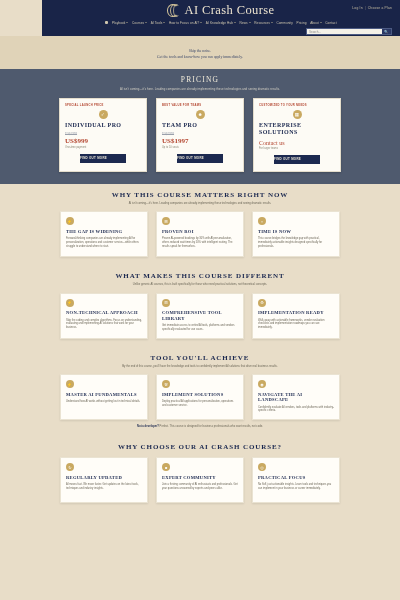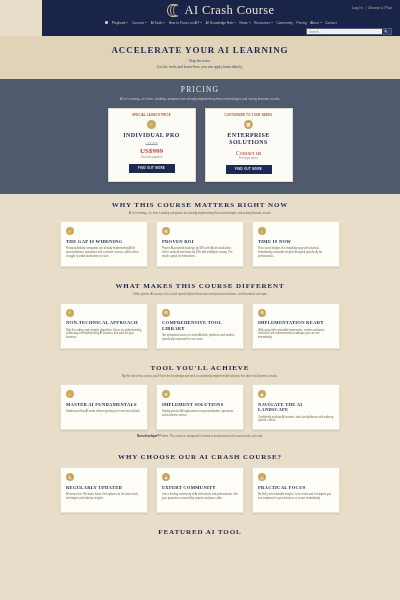--- a/index.html
+++ b/index.html
@@ -164,21 +164,21 @@
   .price-cards {
     display: flex;
     justify-content: center;
     gap: 9px;
     margin-top: 7px;
   }
   .pcard {
     background: #fdfbf5;
     width: 88px;
     padding: 5px 5px 7px;
-    text-align: center;
+    text-align: left;
     border: 1px solid #e4ddcc;
     box-shadow: 0 1px 2px rgba(0,0,0,.18);
   }
   .pcard .tag {
     color: #b3452f;
     font-size: 2.7px;
     letter-spacing: .3px;
     font-weight: 700;
   }
   .pcard .ico {
@@ -372,40 +372,48 @@
 
     <div class="searchrow">
       <div class="searchbox">
         <div class="field">Search...</div>
         <div class="searchbtn">🔍</div>
       </div>
     </div>
   </div>
 
   <div class="hero">
-    <h1>ACCELERATE YOUR AI LEARNING</h1>
     <div class="sub1">Skip the noise.</div>
     <div class="sub2">Get the tools and know-how you can apply immediately.</div>
   </div>
 
   <div class="pricing">
     <h2>PRICING</h2>
     <div class="psub">AI isn't coming—it's here. Leading companies are already implementing these technologies and seeing dramatic results.</div>
     <div class="price-cards">
 
       <div class="pcard">
         <div class="tag">SPECIAL LAUNCH PRICE</div>
         <div class="ico">✓</div>
         <h3>INDIVIDUAL PRO</h3>
         <div class="was">US$1999</div>
         <div class="now">US$999</div>
         <div class="note">One-time payment</div>
         <div class="cta">FIND OUT MORE</div>
       </div>
 
+      <div class="pcard">
+        <div class="tag">BEST VALUE FOR TEAMS</div>
+        <div class="ico">☻</div>
+        <h3>TEAM PRO</h3>
+        <div class="was">US$3999</div>
+        <div class="now">US$1997</div>
+        <div class="note">Up to 10 seats</div>
+        <div class="cta">FIND OUT MORE</div>
+      </div>
 
       <div class="pcard">
         <div class="tag">CUSTOMIZED TO YOUR NEEDS</div>
         <div class="ico">▦</div>
         <h3>ENTERPRISE SOLUTIONS</h3>
         <div class="contact">Contact us</div>
         <div class="note">For larger teams</div>
         <div class="cta">FIND OUT MORE</div>
       </div>
 
@@ -495,17 +503,14 @@
         <p>Join a thriving community of AI enthusiasts and professionals. Get your questions answered by experts and peers alike.</p>
       </div>
       <div class="fcard">
         <div class="ico">◎</div>
         <h4>PRACTICAL FOCUS</h4>
         <p>No fluff, just actionable insights. Learn tools and techniques you can implement in your business or career immediately.</p>
       </div>
     </div>
   </div>
 
-  <div class="featured">
-    <h2>FEATURED AI TOOL</h2>
-  </div>
 
 </div>
 
 </body></html>

